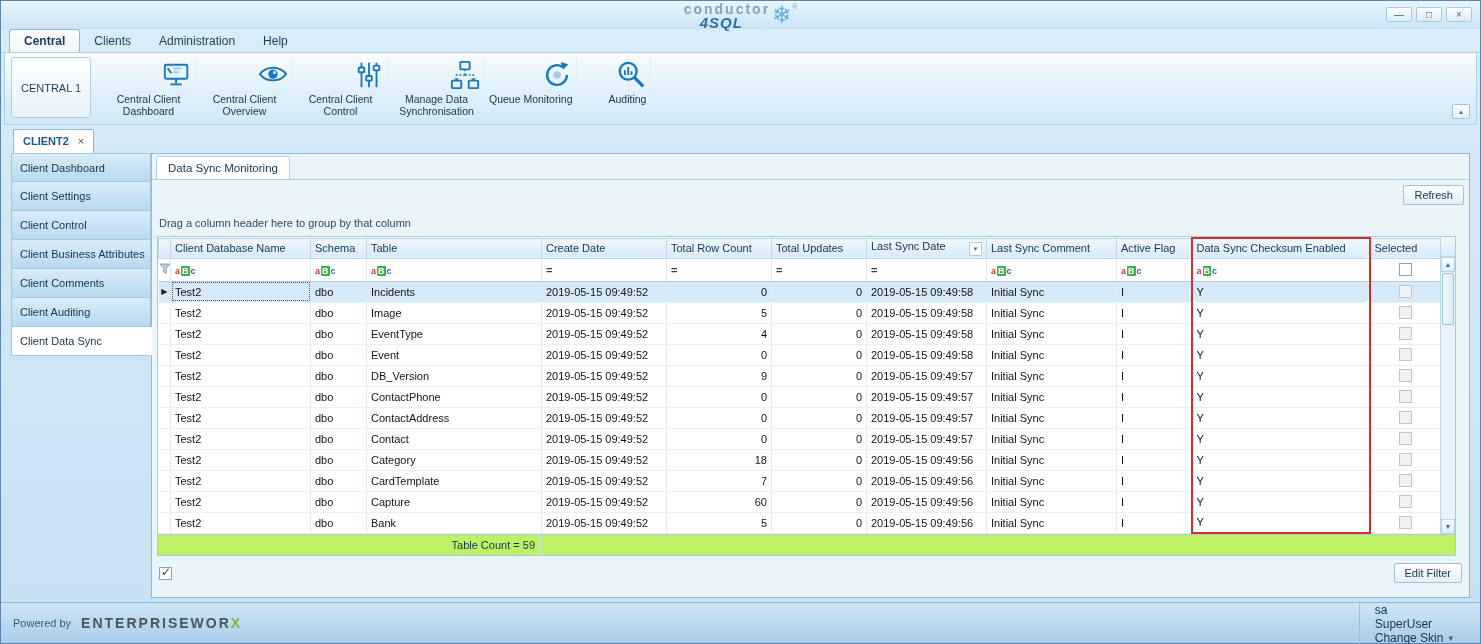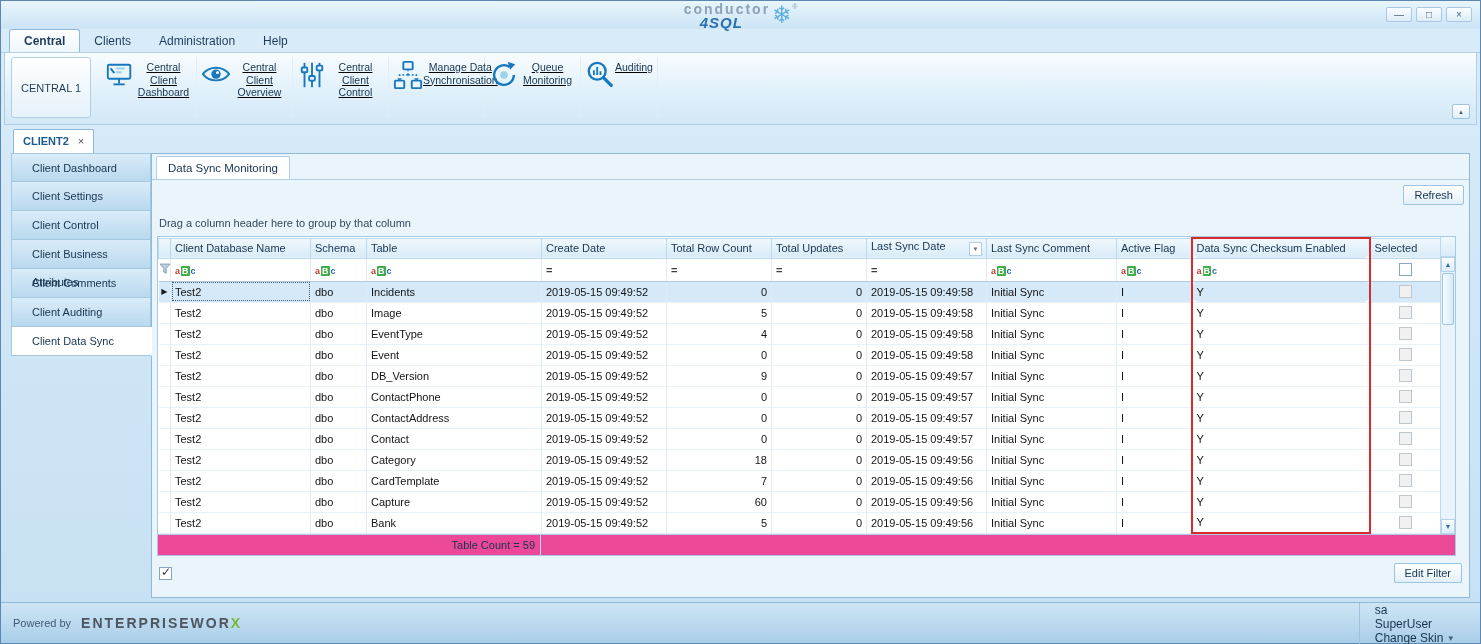--- a/index.html
+++ b/index.html
@@ -32,39 +32,39 @@
     border-bottom:none; border-radius:3px 3px 0 0; font-weight:bold; }
 
   
   .ribbon { height:72px; flex:none; margin:0 3px; position:relative;
     background:linear-gradient(#f8fcff,#e0f0fa 55%,#d2e8f6);
     border:1px solid #b0cfe6; border-top:none; display:flex; padding:4px 4px 6px 6px; }
   .ribbon-group-label { width:80px; margin-right:10px; border:1px solid #b0cfe6; border-radius:3px;
     background:linear-gradient(#ffffff,#e6f2fb); display:flex; align-items:center;
     justify-content:center; font-size:11px; color:#1e3c5a; }
   .ribbon-buttons { display:flex; }
-  .ribbon-btn { min-width:74px; max-width:96px; padding:2px 4px 0; display:flex; 
-    align-items:flex-start; border-right:1px solid #e0eef8;text-decoration:underline; }
+  .ribbon-btn { min-width:74px; max-width:96px; padding:2px 4px 0; display:flex; flex-direction:column;
+    align-items:flex-end; border-right:1px solid #e0eef8; }
   .ribbon-ic { height:32px; display:flex; align-items:center; }
   .ribbon-btn .cap { font-size:10.5px; color:#17344f; text-align:center; line-height:1.2; margin-top:2px; }
   .ribbon-chevron { position:absolute; right:6px; bottom:5px; width:18px; height:15px;
     border:1px solid #9cc3e0; border-radius:2px; background:linear-gradient(#ffffff,#e2eff9);
     font-size:7px; color:#44617c; text-align:center; line-height:13px; }
 
   
   .client-tabs { height:28px; flex:none; display:flex; align-items:flex-end; padding-left:12px; }
   .client-tab { display:flex; align-items:flex-start; gap:9px; background:#fff;
     border:1px solid #8fb9d9; border-bottom:none; border-radius:2px 2px 0 0;
     padding:5px 9px 6px; font-size:11px; font-weight:bold; color:#1c5a8a; }
   .client-tab-close { color:#555; font-size:11px; font-weight:normal; }
 
   
   .content { flex:1; display:flex; padding:0 10px 4px; min-height:0; }
   .sidebar { width:140px; flex:none; }
-  .sidebar-item { height:29px; line-height:28px; padding-left:20px; font-size:11px; color:#17344f;
+  .sidebar-item { height:29px; line-height:28px; padding-left:8px; font-size:11px; color:#17344f;
     background:linear-gradient(#d9ecf9,#b9d9ee); border:1px solid #a5c8e1; border-top:none; }
   .sidebar-item:first-child { border-top:1px solid #a5c8e1; }
   .sidebar-item.active { background:#fff; border-right-color:#fff; margin-right:-1px;
     position:relative; z-index:2; }
   .main-panel { flex:1; border:1px solid #8fb9d9; background:#eaf4fb;
     display:flex; flex-direction:column; min-width:0; }
   .doc-tabstrip { height:26px; flex:none; border-bottom:1px solid #b0cfe6;
     display:flex; align-items:flex-end; padding-left:4px; }
   .doc-tab { background:#fff; border:1px solid #b0cfe6; border-bottom:none;
     border-radius:2px 2px 0 0; padding:5px 11px; font-size:11.5px; color:#17344f; }
@@ -95,21 +95,21 @@
   td.focus { outline:1px dotted #3c5a78; outline-offset:-2px; }
   .hl { border-left:2px solid var(--accent-red) !important; border-right:2px solid var(--accent-red) !important;border-radius:7px; }
   th.hl-t { border-top:2px solid var(--accent-red); }
   tr.lastrow td.hl { border-bottom:2px solid var(--accent-red); }
   .sortbox { float:right; width:13px; height:14px; border:1px solid #b0cfe6; background:#fff;
     font-size:6px; line-height:13px; text-align:center; color:#5a7288; margin-top:2px; }
   .filter-abc { font-size:9px; font-weight:bold; line-height:1; }
   .fa { color:#c23b3b; } .fb { background:#3fae49; color:#fff; padding:0 1px; border-radius:1px; margin:0 1px; }
   .fc { color:#2b6bb0; }
   .feq { color:#3c3c3c; font-size:11px; font-weight:bold; }
-  .grid-footer { width:100%; height:21px; background:#ec4899; border-top:1px solid #aecbe2; position:relative; }
+  .grid-footer { width:100%; height:21px; background:#bef264; border-top:1px solid #aecbe2; position:relative; }
   .footer-summary { position:absolute; left:208px; width:175px; top:0; bottom:0; text-align:right;
     font-size:11px; color:#17344f; padding:4px 5px 0; border-right:1px solid #c6deef; }
   .corner { position:absolute; top:0; right:0; width:15px; height:20px;
     background:linear-gradient(#f0f8fd,#d8ebf8); border-left:1px solid #bcd8ec; border-bottom:1px solid #bcd8ec; }
   .vscroll { position:absolute; top:20px; right:0; bottom:21px; width:15px;
     background:#e8f3fb; border-left:1px solid #bcd8ec; display:flex; flex-direction:column; }
   .vs-btn { height:15px; flex:none; text-align:center; font-size:7px; color:#2e72ad; line-height:14px;
     background:linear-gradient(#fbfdff,#dcedf8); border:1px solid #b5d4ea; }
   .vs-thumb { height:52px; flex:none; margin:1px; background:linear-gradient(90deg,#f6fbfe,#d7eaf7);
     border:1px solid #9cc3e0; border-radius:2px; }

